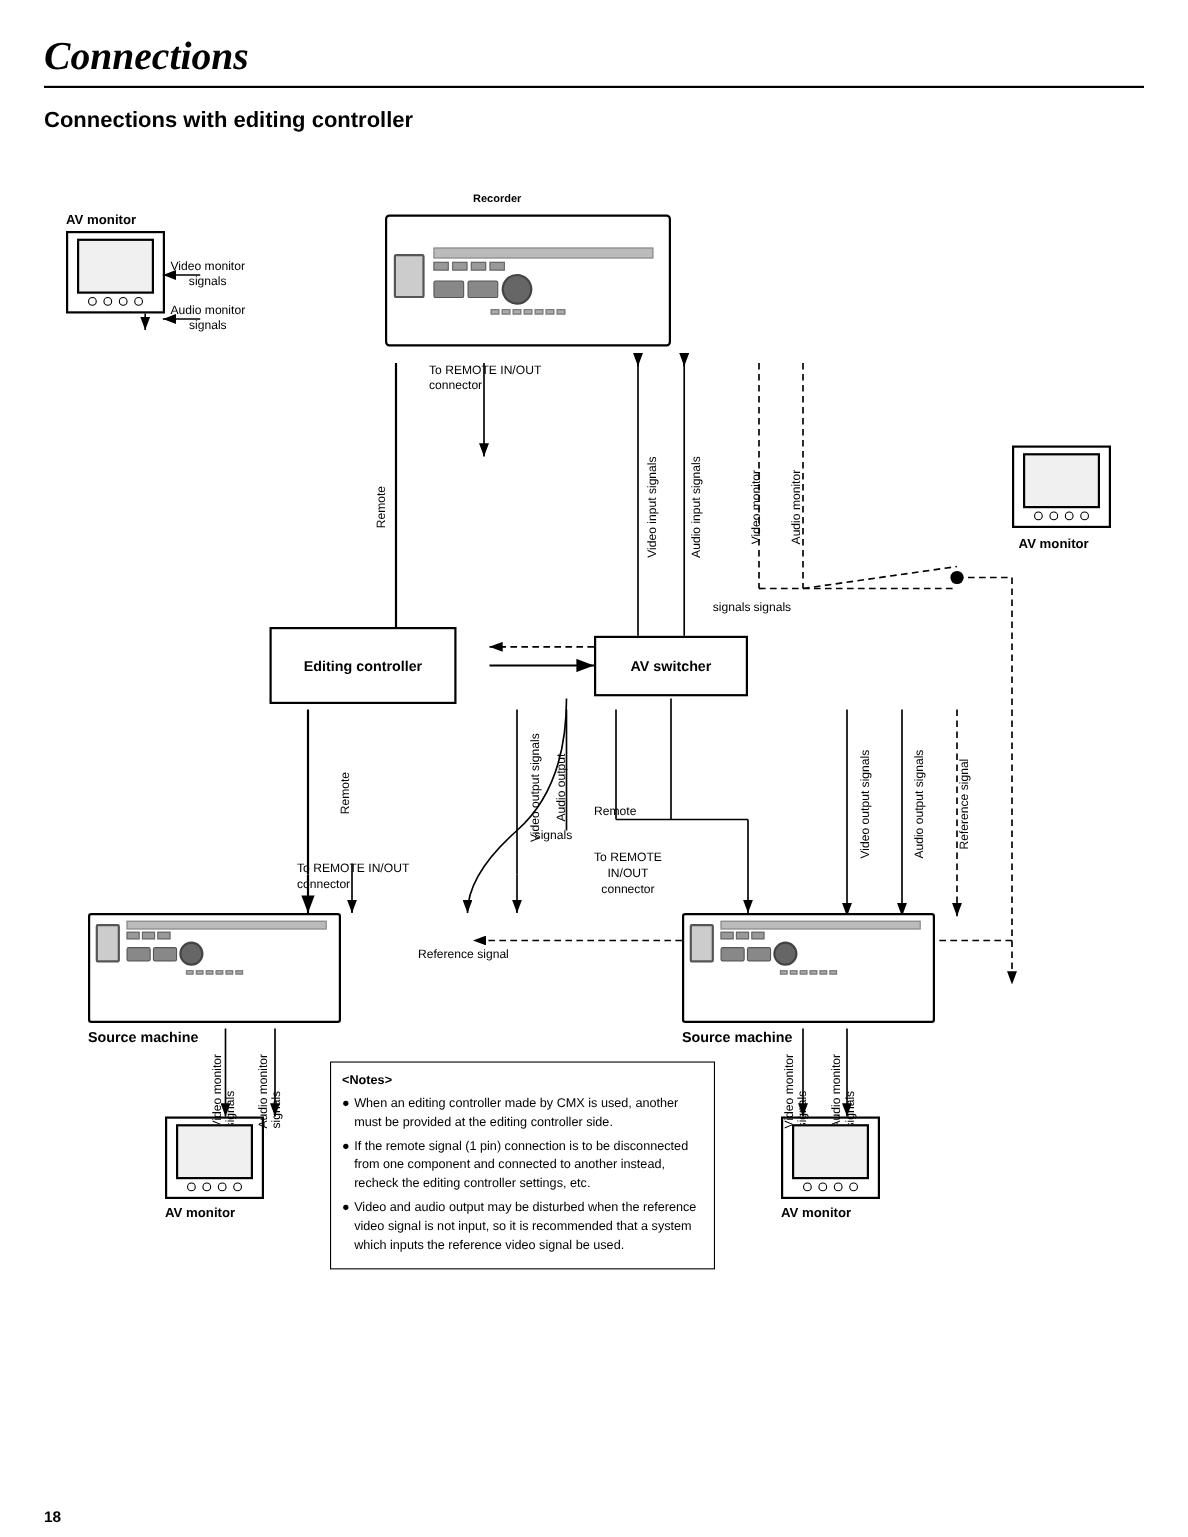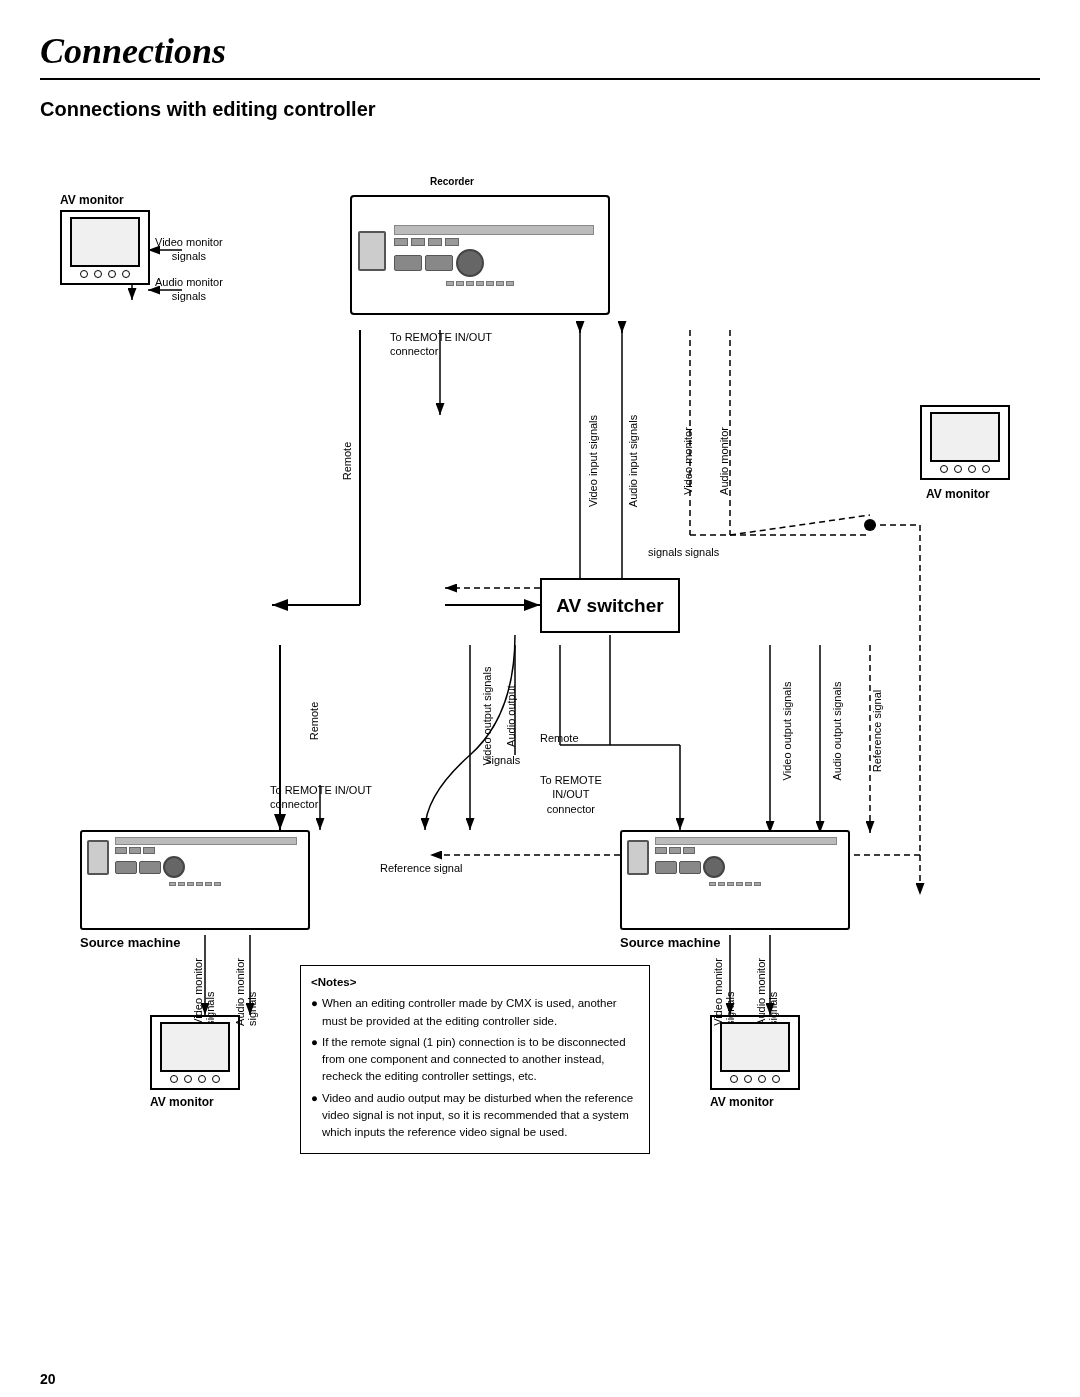--- a/index.html
+++ b/index.html
@@ -282,23 +282,26 @@
   </div>
   <div class="label bold-label" style="top:58px; left:10px; font-size:12px;">AV monitor</div>
 
   <div class="label" style="top:100px; left:105px; font-size:11px;">Video monitor<br>signals</div>
   <div class="label" style="top:140px; left:105px; font-size:11px;">Audio monitor<br>signals</div>
 
   <div class="label" style="top:195px; left:340px; font-size:11px; text-align:left;">To REMOTE IN/OUT<br>connector</div>
 
   <div class="label-rotated" style="top:320px; left:278px; transform:rotate(-90deg); font-size:11px;">Remote</div>
 
+  <div class="editing-controller" style="top:435px; left:195px;">
+    <span class="bold-label" style="font-size:13px;">Editing controller</span>
+  </div>
 
   <div class="av-switcher" style="top:443px; left:490px;">
-    <span class="bold-label" style="font-size:19px;">AV switcher</span>
+    <span class="bold-label" style="font-size:13px;">AV switcher</span>
   </div>
 
 
   <div style="position:absolute; top:270px; left:870px; width:90px; height:75px; border:2px solid #000; display:flex; flex-direction:column; align-items:center; justify-content:center;">
     <div style="width:70px;height:50px;border:2px solid #000;background:#f0f0f0;"></div>
     <div style="display:flex;gap:6px;margin-top:3px;">
       <div style="width:8px;height:8px;border-radius:50%;border:1.5px solid #000;"></div>
       <div style="width:8px;height:8px;border-radius:50%;border:1.5px solid #000;"></div>
       <div style="width:8px;height:8px;border-radius:50%;border:1.5px solid #000;"></div>
       <div style="width:8px;height:8px;border-radius:50%;border:1.5px solid #000;"></div>
@@ -432,13 +435,13 @@
       <span>If the remote signal (1 pin) connection is to be disconnected from one component and connected to another instead, recheck the editing controller settings, etc.</span>
     </div>
     <div class="note-item">
       <span class="bullet">●</span>
       <span>Video and audio output may be disturbed when the reference video signal is not input, so it is recommended that a system which inputs the reference video signal be used.</span>
     </div>
   </div>
 
 </div>
 
-<div class="page-number">20</div>
+<div class="page-number">18</div>
 
 </body></html>

